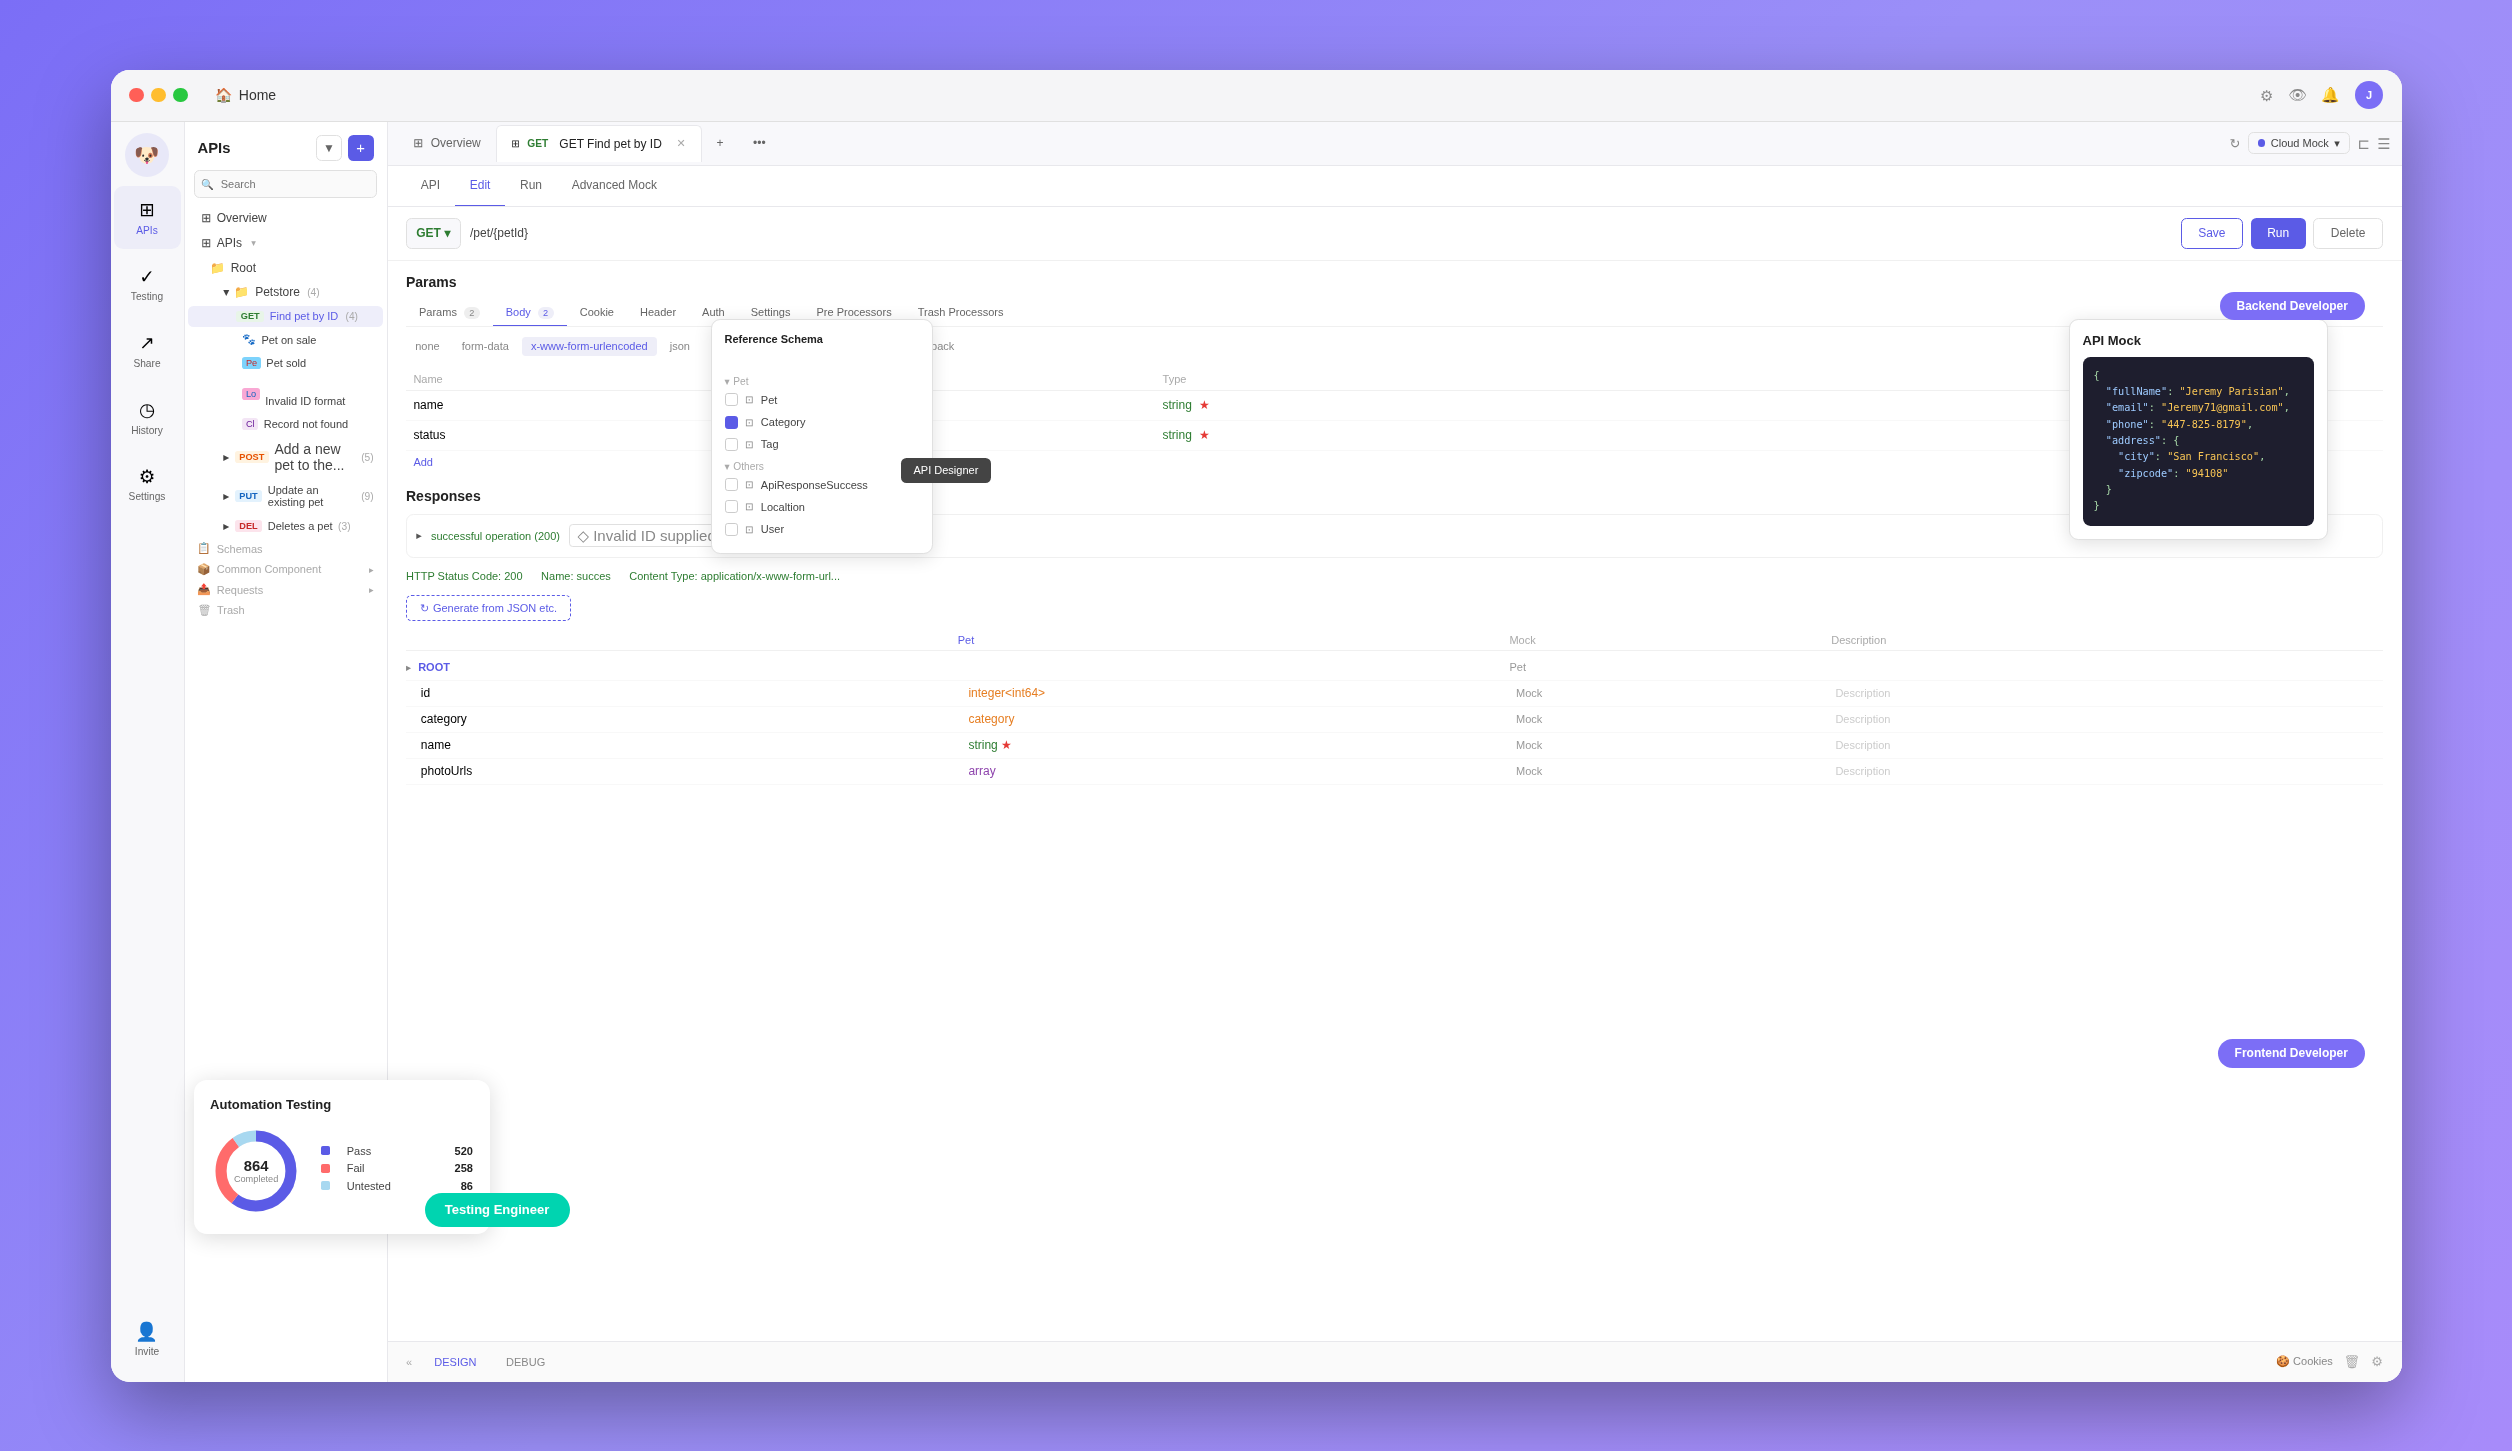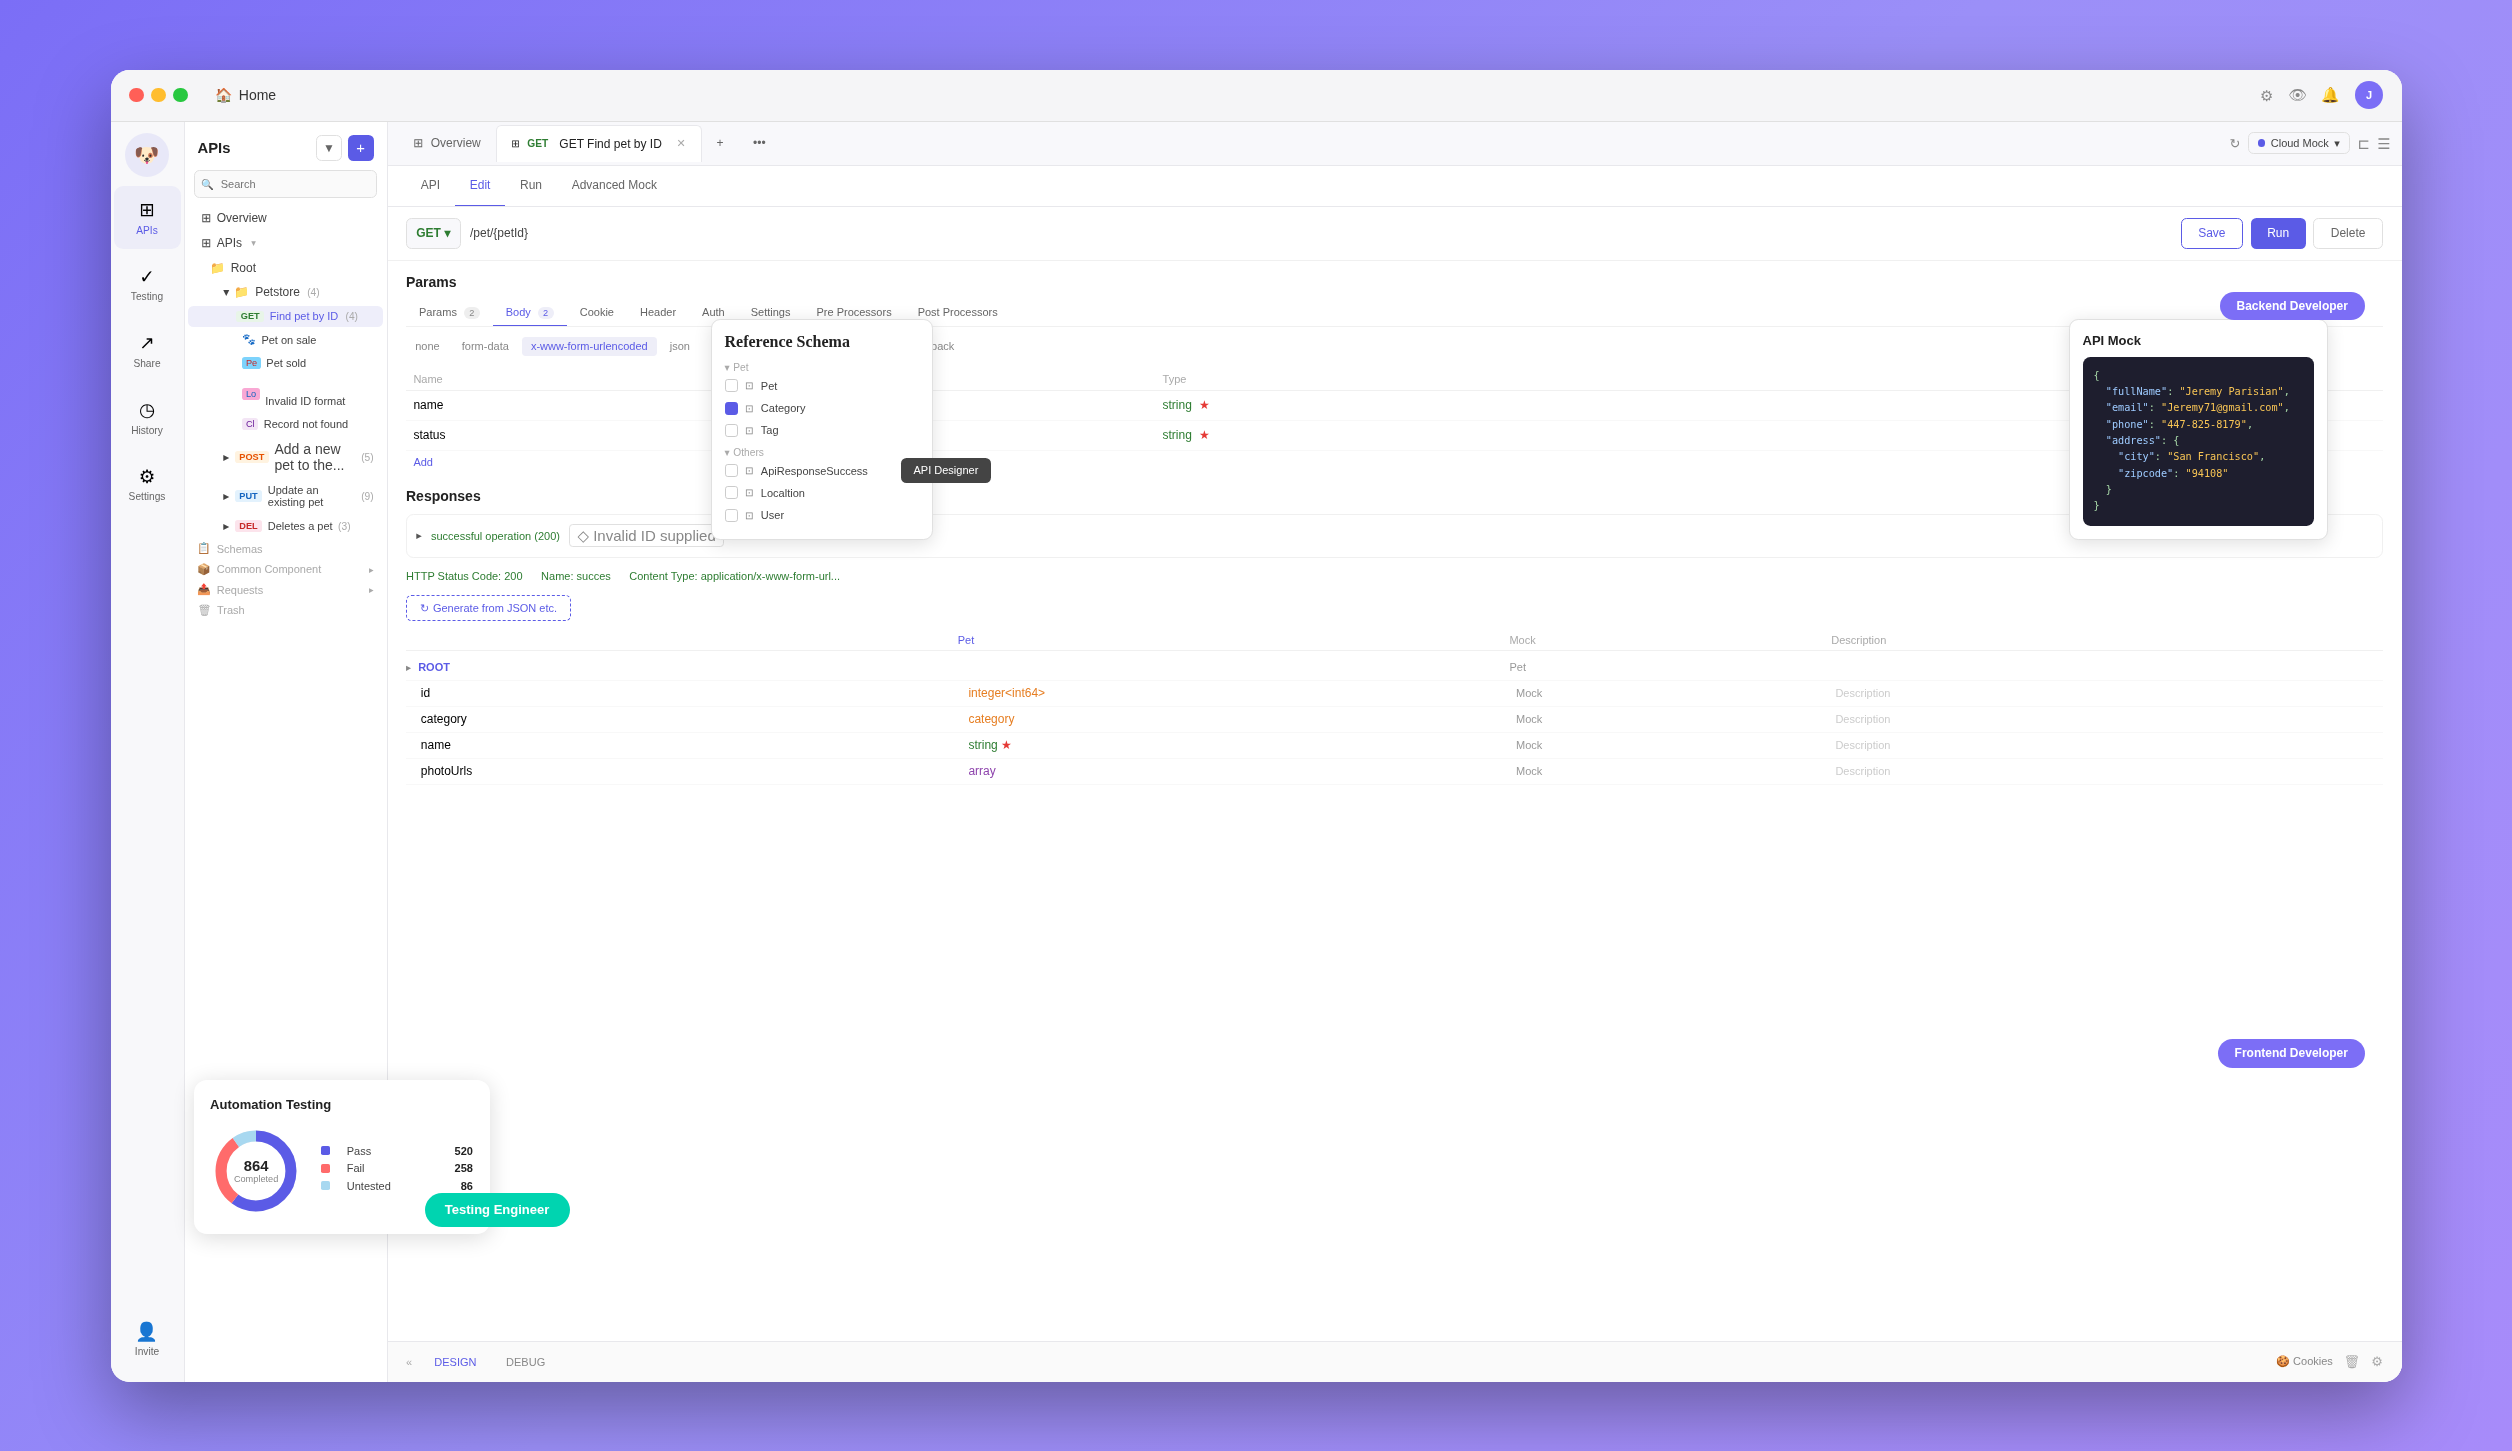--- a/index.html
+++ b/index.html
@@ -311,21 +311,21 @@
       position: absolute;
       top: 249px; left: 600px;
       width: 222px;
       background: #fff;
       border: 0.9px solid #e0e0e0;
       border-radius: 9.2px;
       box-shadow: 0 3.7px 18.5px rgba(0,0,0,0.12);
       padding: 13px;
       z-index: 100;
     }
-    .ref-schema-title { font-size: 16px; font-weight: 600; color: #222; margin-bottom: 6px; font-family: Liberation Serif, serif; }
+    .ref-schema-title { font-size: 11px; font-weight: 600; color: #222; margin-bottom: 26px; }
     .schema-item {
       display: flex; align-items: center; gap: 7.4px;
       padding: 4.6px 0; font-size: 11px; color: #444;
     }
     .schema-item .checkbox {
       width: 13px; height: 13px; border: 0.9px solid #ccc;
       border-radius: 2.8px; flex-shrink: 0;
     }
     .schema-item .checkbox.checked {
       background: #5b5be6; border-color: #5b5be6;
@@ -680,21 +680,21 @@
           <div class="params-tab">
             <span>Auth</span>
           </div>
           <div class="params-tab">
             <span>Settings</span>
           </div>
           <div class="params-tab">
             <span>Pre Processors</span>
           </div>
           <div class="params-tab">
-            <span>Post Processors</span>
+            <span>Trash Processors</span>
           </div>
         </div>
 
         <div class="body-type-tabs">
           <div class="body-type-tab">none</div>
           <div class="body-type-tab">form-data</div>
           <div class="body-type-tab active">x-www-form-urlencoded</div>
           <div class="body-type-tab">json</div>
           <div class="body-type-tab">xml</div>
           <div class="body-type-tab">raw</div>

